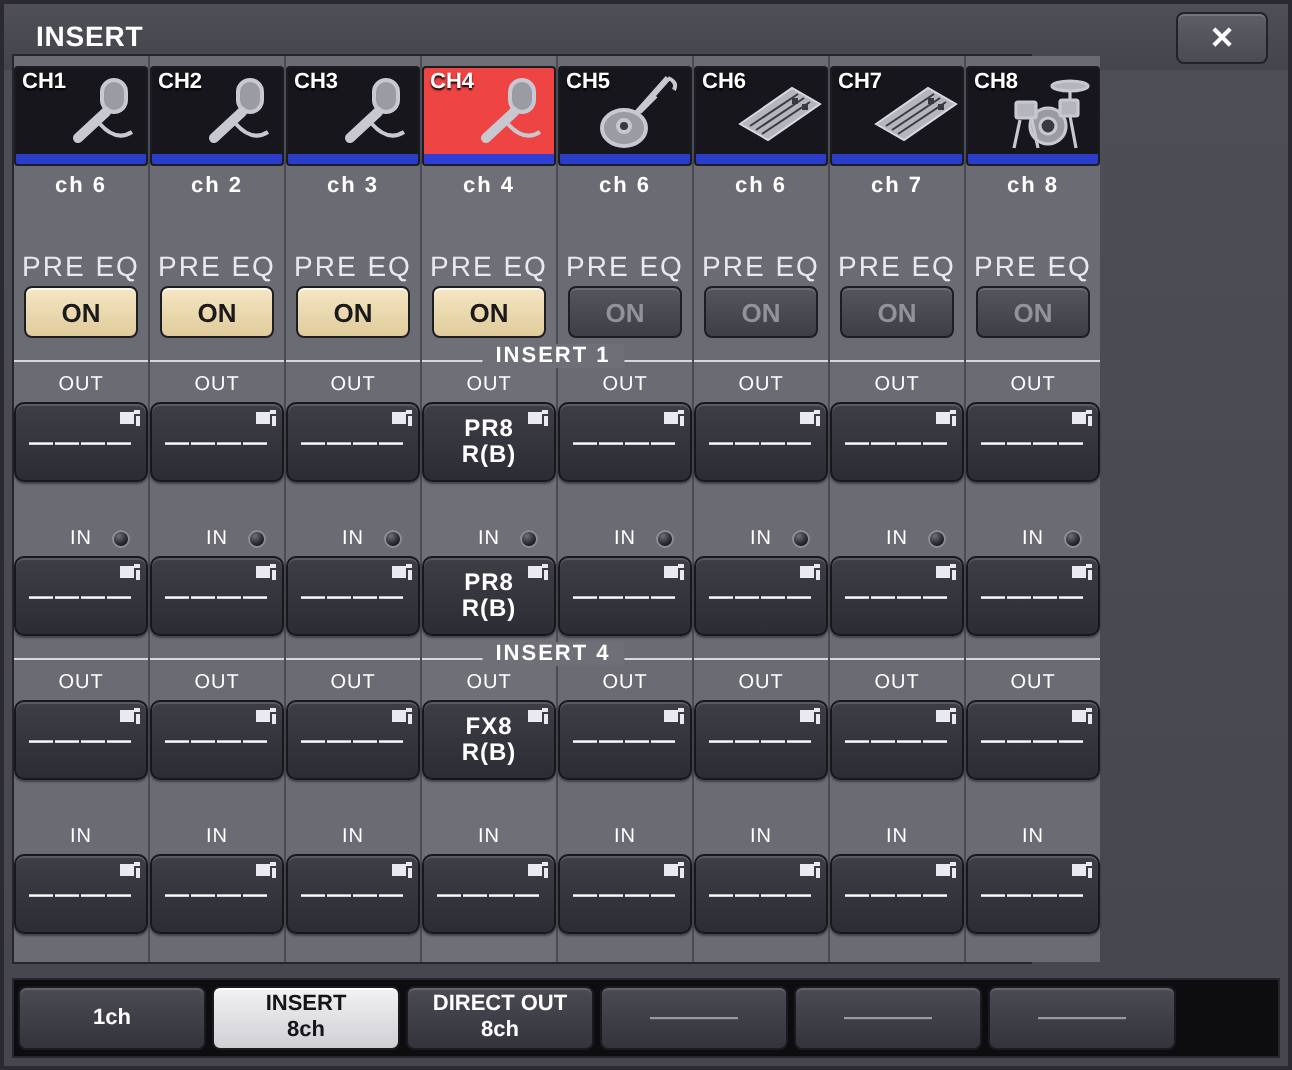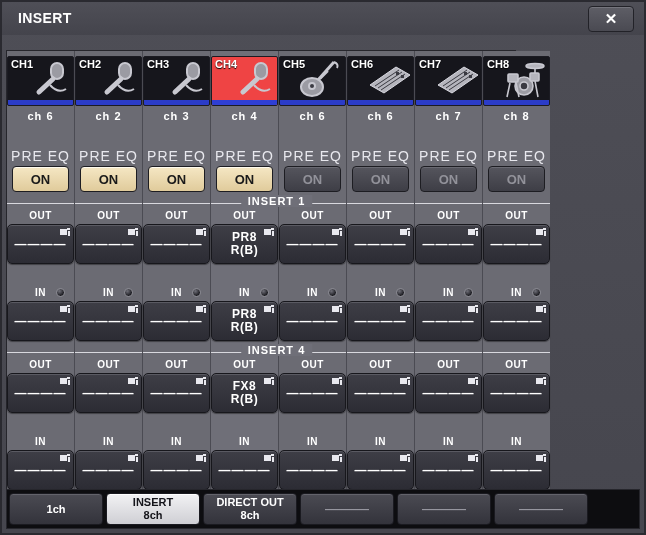--- a/index.html
+++ b/index.html
@@ -52,21 +52,21 @@
     display: flex;
     align-items: center;
     justify-content: center;
     cursor: pointer;
   }
 
   
   .content {
     position: absolute;
     left: 4px;
-    top: 48px;
+    top: 25px;
     width: 510px;
     height: 455px;
     background: #3c3c44;
     border: 1px solid #26262c;
   }
 
   .strips {
     display: flex;
     height: 100%;
   }
@@ -188,21 +188,21 @@
     font-weight: bold;
     color: #ffffff;
     letter-spacing: 1px;
     white-space: nowrap;
     z-index: 2;
   }
   .strip.sel .group-legend { background: #6f6f78; margin-left: 32px; }
 
   .io-label {
     font-size: 10px;
-    font-weight: bold;
+    font-weight: normal;
     color: #ffffff;
     letter-spacing: 0.5px;
   }
   .io-row {
     position: relative;
     width: 100%;
     display: flex;
     justify-content: center;
     align-items: center;
     height: 13px;

